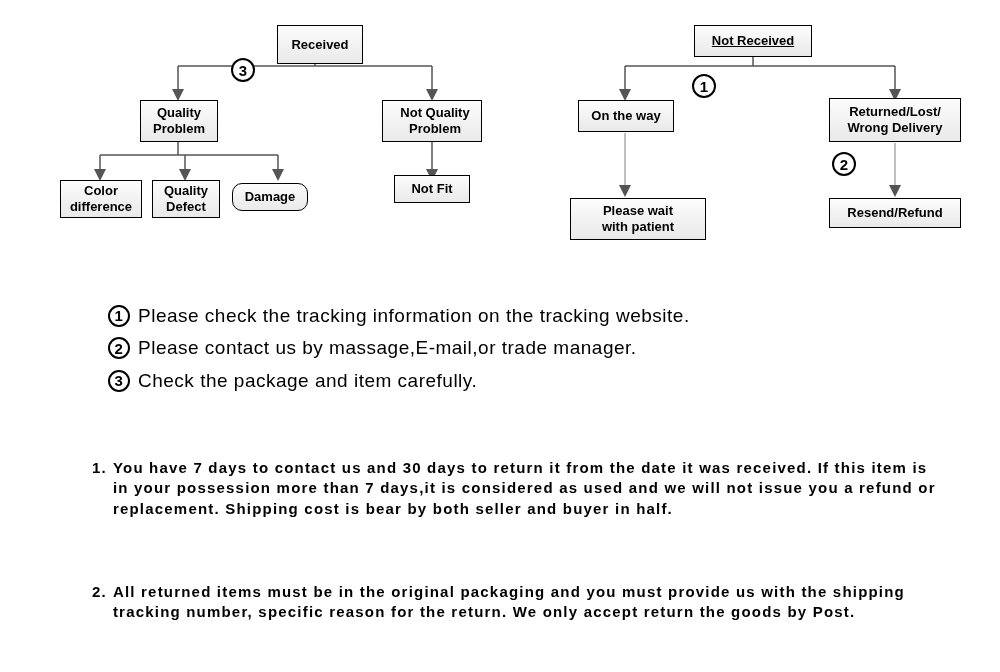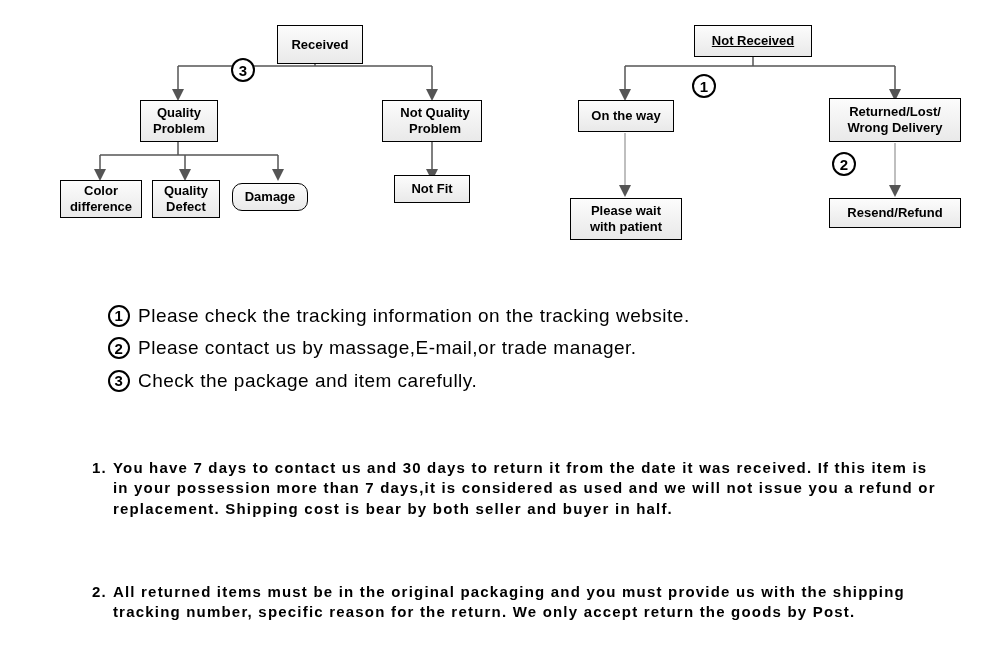--- a/index.html
+++ b/index.html
@@ -141,21 +141,21 @@
     </div>
 
   <div class="box" style="left:694px; top:25px; width:118px; height:32px;text-decoration:underline;">
       <span>Not  Received</span>
     </div>
   <div class="box" style="left:578px; top:100px; width:96px; height:32px;">
       <span>On the way</span>
     </div>
   <div class="box" style="left:829px; top:98px; width:132px; height:44px; white-space:pre-line;justify-content:center;"><span>Returned/Lost/
 Wrong Delivery</span></div>
-  <div class="box" style="left:570px; top:198px; width:112px; height:42px; white-space:pre-line;"><span>Please wait
+  <div class="box" style="left:570px; top:198px; width:136px; height:42px; white-space:pre-line;"><span>Please wait
 with patient</span></div>
   <div class="box" style="left:829px; top:198px; width:132px; height:30px;">
       <span>Resend/Refund</span>
     </div>
 
   <div class="circle-badge" style="left:692px; top:74px;">
       <span>1</span>
     </div>
   <div class="circle-badge" style="left:832px; top:152px;">
       <span>2</span>

